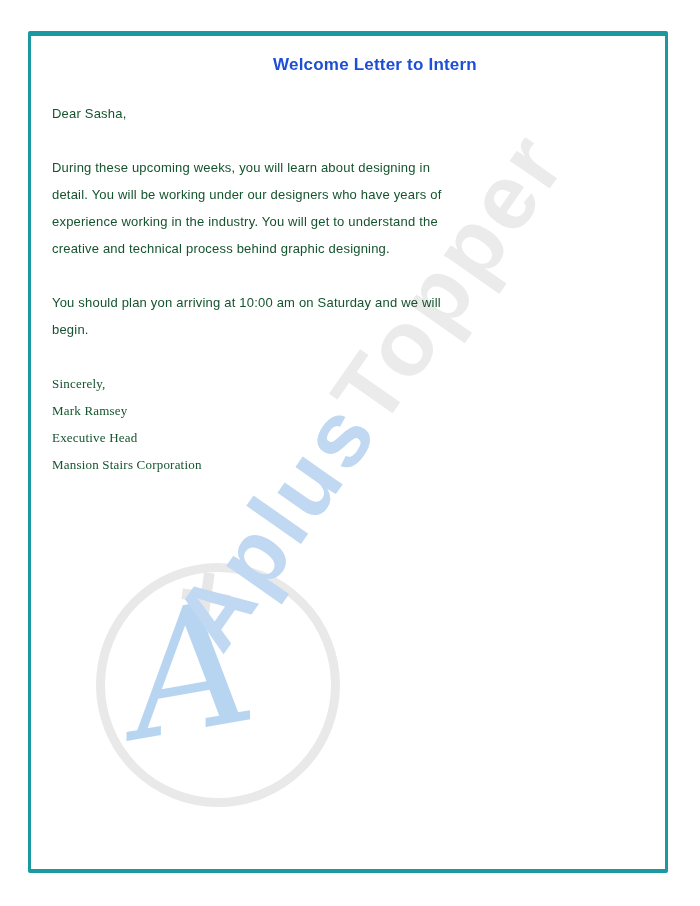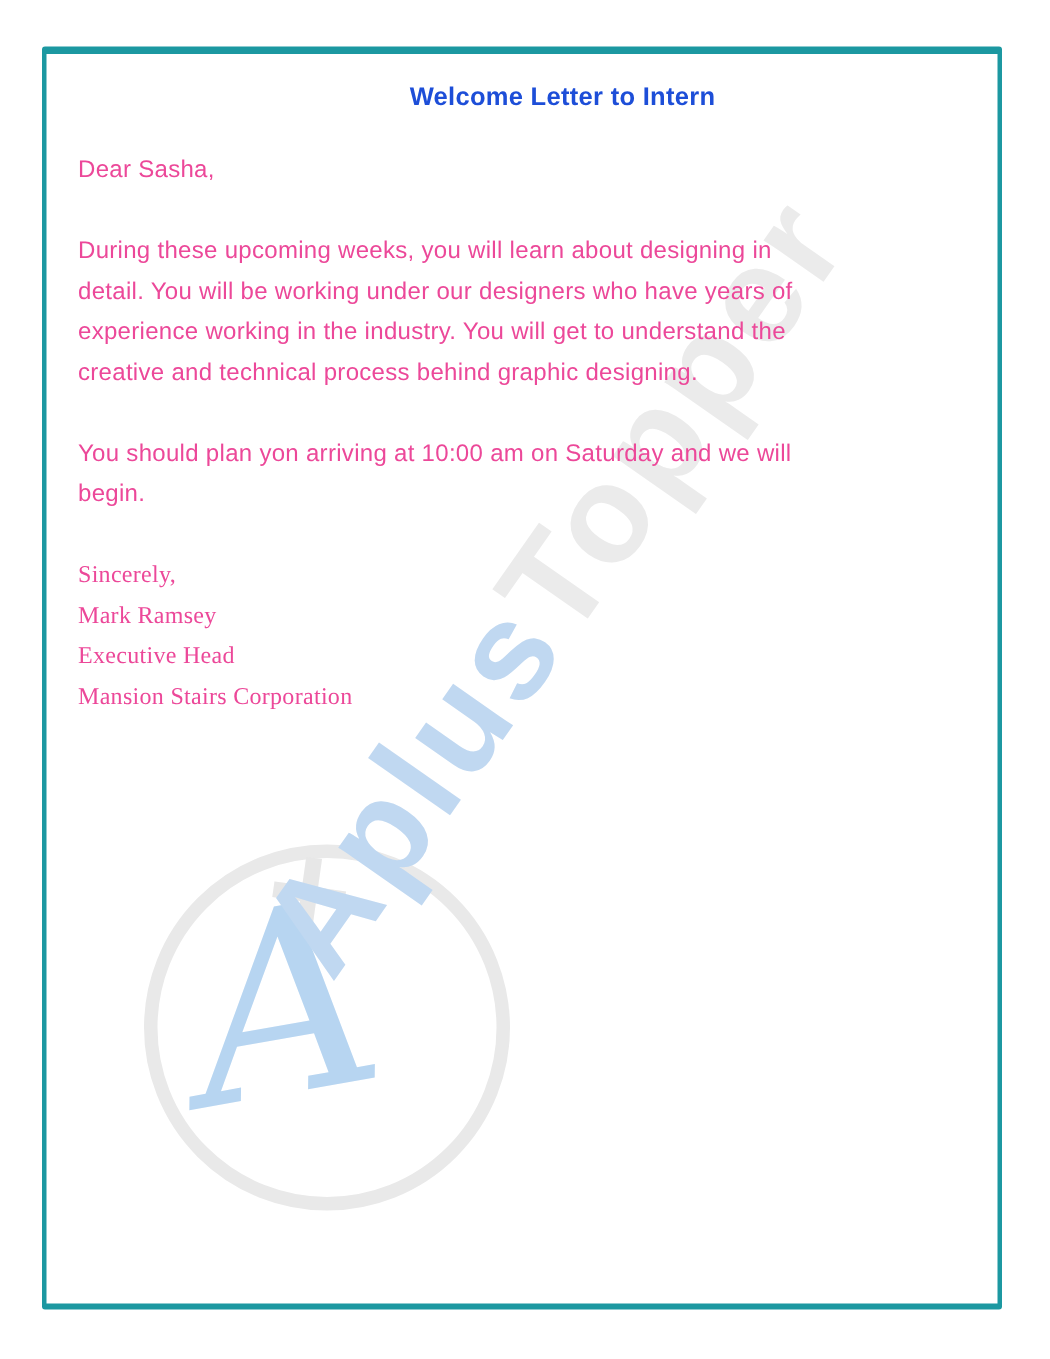--- a/index.html
+++ b/index.html
@@ -92,23 +92,23 @@
     font-weight: bold;
     color: #1d4ed8;
     letter-spacing: 0.2px;
     z-index: 1;
   }
   .content {
     position: absolute;
     left: 52px;
     top: 100px;
     width: 592px;
-    font-size: 16px;
+    font-size: 13px;
     line-height: 27px;
-    color: #ec4899;
+    color: #14532d;
     letter-spacing: 0.2px;
     z-index: 1;
   }
   .para {
     white-space: pre-line;
     margin: 0 0 27px 0;
   }
   .signature {
     white-space: pre-line;
     margin: 0;

